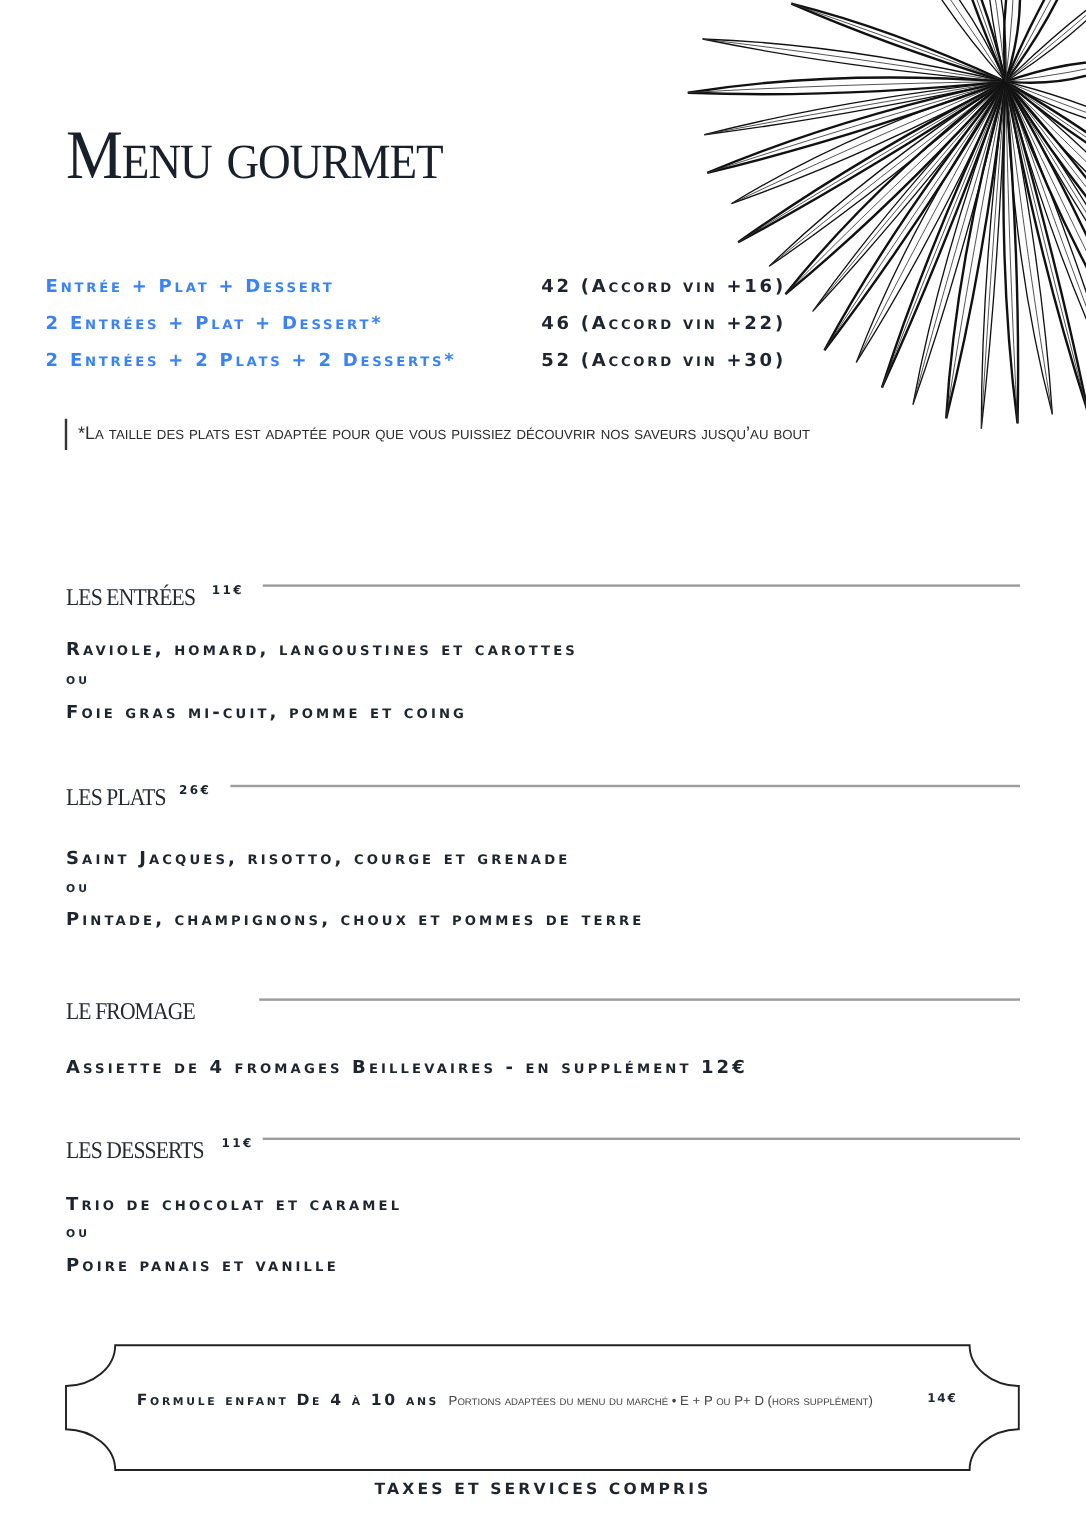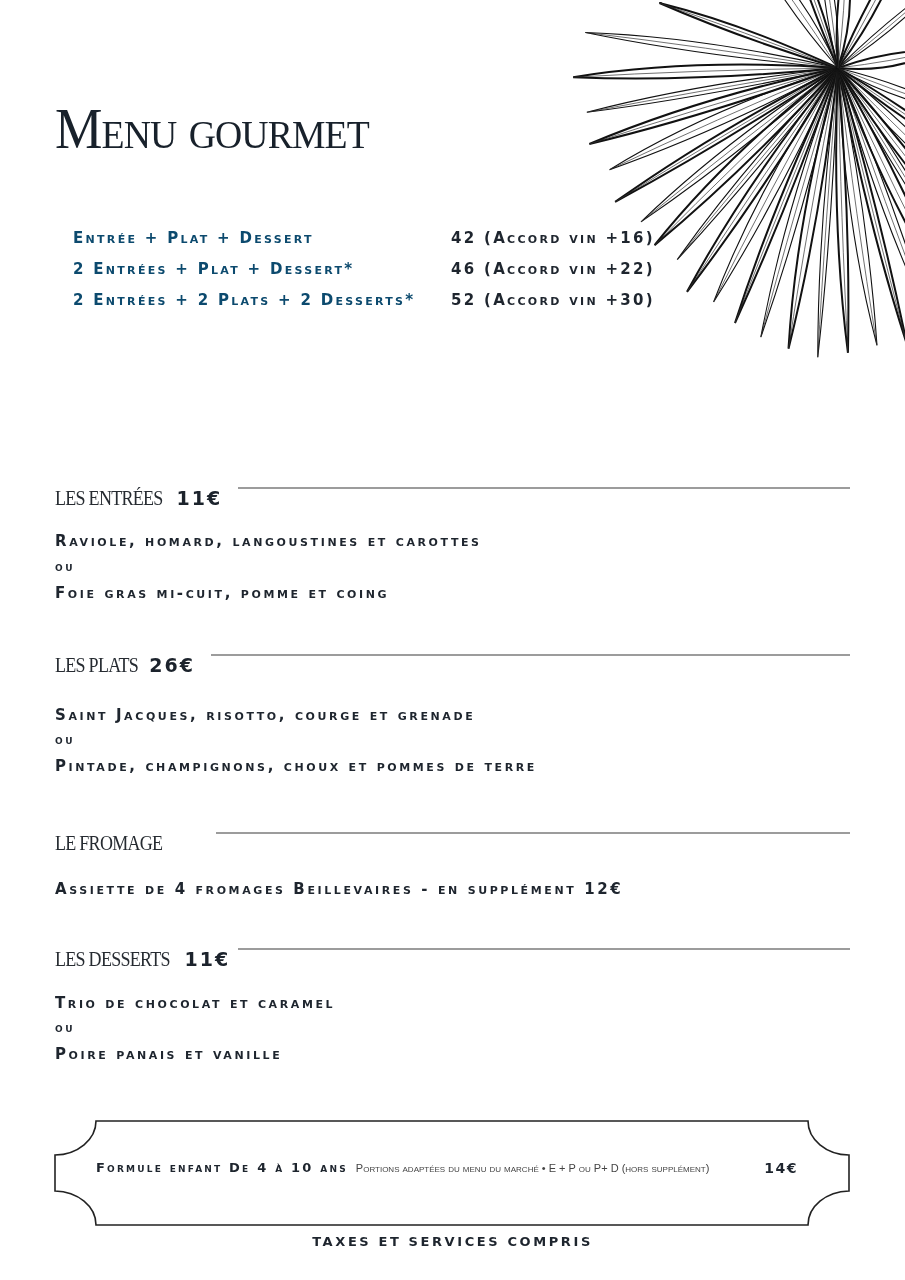--- a/index.html
+++ b/index.html
@@ -4,47 +4,47 @@
   <style>
     html, body { margin: 0; padding: 0; background: #ffffff; }
     body { width: 905px; height: 1280px; position: relative; overflow: hidden; color: #1c232c; }
 
     #palm { position: absolute; left: 560px; top: 0; width: 345px; height: 360px; }
 
     .title { position: absolute; left: 55px; top: 100px; font-size: 58px; letter-spacing: -1px;
       font-family: "Liberation Serif", "DejaVu Serif", serif; font-weight: normal; color: #18212b; margin: 0;
       font-variant: small-caps; line-height: 1; transform: scaleX(0.92); transform-origin: left; }
 
-    .formula { position: absolute; left: 73px; font-family: "DejaVu Sans", sans-serif; font-weight: bold;
-      font-size: 15px; letter-spacing: 2.3px; color: #0c4a6e; font-variant: small-caps; white-space: nowrap; }
+    .formula { position: absolute; left: 38px; font-family: "DejaVu Sans", sans-serif; font-weight: bold;
+      font-size: 15px; letter-spacing: 2.3px; color: #3b82f6; font-variant: small-caps; white-space: nowrap; }
     .formula-price { position: absolute; left: 451px; font-family: "DejaVu Sans", sans-serif; font-weight: bold;
       font-size: 15px; letter-spacing: 2.3px; color: #1e252e; font-variant: small-caps; white-space: nowrap; }
 
     .note { position: absolute; left: 54px; top: 349px; border-left: 2px solid #333; padding-left: 9px;
       font-family: "Liberation Sans", sans-serif; font-size: 15px; color: #2a2a2a; line-height: 26px; font-variant: small-caps; }
 
     .section-head { position: absolute; left: 55px; display: flex; align-items: flex-start; width: 795px; }
     .section-head .name { font-family: "Liberation Serif", serif; font-size: 20px; color: #262b31; letter-spacing: -0.8px;
       white-space: nowrap; text-transform: uppercase; transform: scaleX(0.9); transform-origin: left; }
-    .section-head .price { font-family: "DejaVu Sans", sans-serif; font-weight: bold; font-size: 19px; letter-spacing: 2px;
+    .section-head .price { font-family: "DejaVu Sans", sans-serif; font-weight: bold; font-size: 10px; letter-spacing: 2px;
       margin-left: 2px; white-space: nowrap; }
     .section-head .rule { flex: 1; height: 1.5px; background: #9c9c9c; margin-left: 16px; }
 
     .dish { position: absolute; left: 55px; font-family: "DejaVu Sans", sans-serif; font-weight: bold; font-size: 15px;
       letter-spacing: 2.6px; color: #1e252e; font-variant: small-caps; white-space: nowrap; }
     .dish.or { font-size: 13px; }
 
     .kids { position: absolute; left: 54px; top: 1120px; width: 796px; height: 106px; }
     .kids svg { position: absolute; left: 0; top: 0; }
-    .kids-row { position: absolute; left: 42px; top: 40px; width: 700px; display: flex; align-items: baseline; white-space: nowrap; }
+    .kids-row { position: absolute; left: 60px; top: 40px; width: 700px; display: flex; align-items: baseline; white-space: nowrap; }
     .kids-title { font-family: "DejaVu Sans", sans-serif; font-weight: bold; font-size: 13px; letter-spacing: 2.2px;
       font-variant: small-caps; color: #1e252e; }
     .kids-desc { font-family: Liberation Sans, sans-serif; font-size: 11px; color: #444; font-variant: small-caps; margin-left: 8px; }
     .kids-price { position: absolute; right: 52px; top: 40px; font-family: "DejaVu Sans", sans-serif; font-weight: bold;
-      font-size: 14px; letter-spacing: 1.5px; color: #1e252e; }
+      font-size: 10px; letter-spacing: 1.5px; color: #1e252e; }
 
     .footer { position: absolute; left: 0; width: 905px; top: 1234px; text-align: center; font-family: "DejaVu Sans", sans-serif;
       font-weight: bold; font-size: 13px; letter-spacing: 2.6px; color: #1e252e; }
   </style>
 </head>
 <body>
 
 <svg id="palm" viewBox="560 0 345 360" xmlns="http://www.w3.org/2000/svg">
     <path d="M838 68 Q742.8803024178035 23.801661435394443 659.4584020506774 3.0161727681229564 Q737.9552123539139 37.333235174711525 838 68 Z" fill="none" stroke="#111" stroke-width="2"></path>
     <path d="M838 68 Q740.4177573858587 30.567448305052984 659.4584020506774 3.0161727681229564" fill="none" stroke="#333" stroke-width="0.7"></path>
@@ -117,20 +117,21 @@
 <h1 class="title">Menu gourmet</h1>
 
 <div class="formula" style="top:229px">Entrée + Plat + Dessert</div>
 <div class="formula-price" style="top:229px">42 (Accord vin +16)</div>
 <div class="formula" style="top:260px">2 Entrées + Plat + Dessert*</div>
 <div class="formula-price" style="top:260px">46 (Accord vin +22)</div>
 <div class="formula" style="top:291px">2 Entrées + 2 Plats + 2 Desserts*</div>
 <div class="formula-price" style="top:291px">52 (Accord vin +30)</div>
 
 <div class="note">
+  <div>*La taille des plats est adaptée pour que vous puissiez découvrir nos saveurs jusqu’au bout</div>
 </div>
 
 <div class="section-head" style="top:487px">
   <span class="name">Les entrées</span>
   <span class="price">11€</span>
   <span class="rule"></span>
 </div>
 <div class="dish" style="top:532px">Raviole, homard, langoustines et carottes</div>
 <div class="dish or" style="top:559px">ou</div>
 <div class="dish" style="top:584px">Foie gras mi-cuit, pomme et coing</div>

